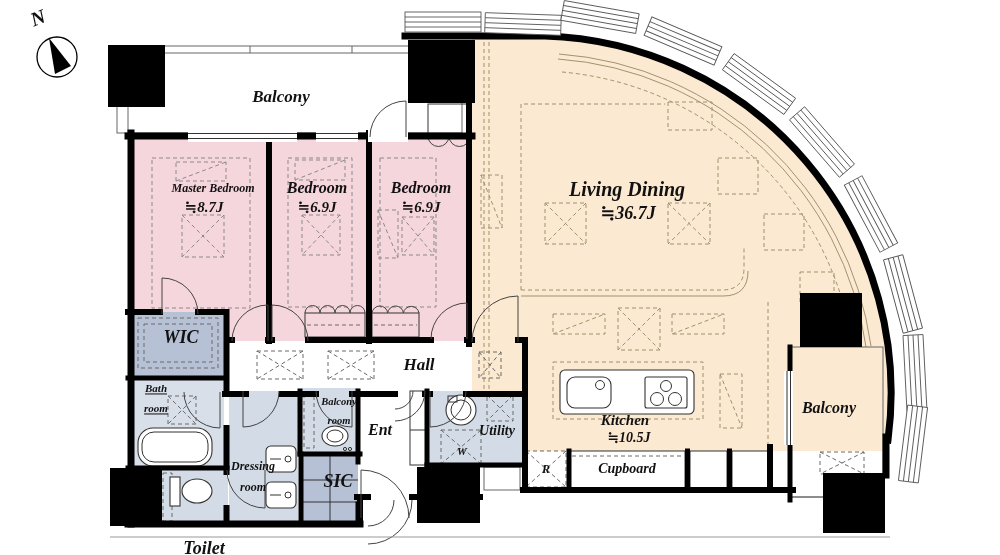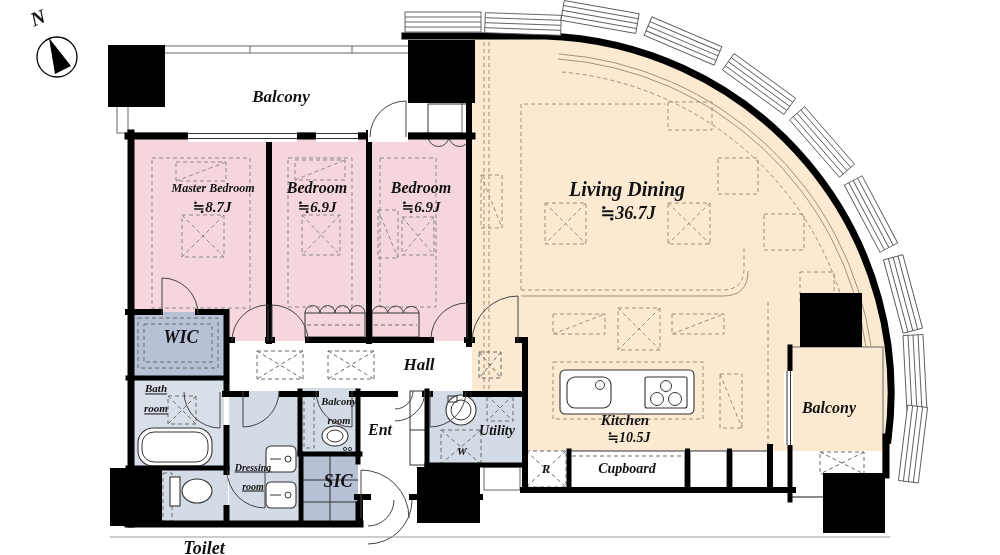--- a/index.html
+++ b/index.html
@@ -454,42 +454,42 @@
     <circle cx="57" cy="57" r="20" fill="#fff" stroke="#000" stroke-width="1.3"></circle>
     <path d="M49,38 L71,66 L55,74 Z" fill="#000"></path>
   </g>
 </svg>
 
 <div class="lbl" style="left:38px;top:18px;font-size:20px;transform:translate(-50%,-50%) rotate(-22deg);">N</div>
 
 <div class="lbl" style="left:281px;top:97px;font-size:17px;">Balcony</div>
 
 <div class="lbl" style="left:213px;top:188px;font-size:12px;">Master Bedroom</div>
-<div class="lbl" style="left:212px;top:208px;font-size:15px;">≒8.7J</div>
+<div class="lbl" style="left:204px;top:208px;font-size:15px;">≒8.7J</div>
 
 <div class="lbl" style="left:317px;top:188px;font-size:16px;">Bedroom</div>
 <div class="lbl" style="left:317px;top:208px;font-size:15px;">≒6.9J</div>
 
 <div class="lbl" style="left:421px;top:188px;font-size:16px;">Bedroom</div>
 <div class="lbl" style="left:421px;top:208px;font-size:15px;">≒6.9J</div>
 
 <div class="lbl" style="left:627px;top:189px;font-size:20px;">Living Dining</div>
 <div class="lbl" style="left:628px;top:213px;font-size:18px;">≒36.7J</div>
 
 <div class="lbl" style="left:625px;top:421px;font-size:15px;">Kitchen</div>
 <div class="lbl" style="left:629px;top:438px;font-size:14px;">≒10.5J</div>
 
 <div class="lbl" style="left:181px;top:337px;font-size:18px;">WIC</div>
 <div class="lbl" style="left:419px;top:365px;font-size:17px;">Hall</div>
 
 <div class="lbl" style="left:156px;top:399px;font-size:11px;text-decoration:underline;"><span>Bath</span><span class="l2">room</span></div>
 
 <div class="lbl" style="left:204px;top:512px;font-size:18px;margin-top:36px;">Toilet</div>
 
-<div class="lbl" style="left:253px;top:477px;font-size:10px;text-decoration:underline;"><span>Dressing</span><span class="l2">room</span></div>
+<div class="lbl" style="left:253px;top:477px;font-size:12px;"><span>Dressing</span><span class="l2">room</span></div>
 
 <div class="lbl" style="left:339px;top:411px;font-size:10.5px;"><span>Balcony</span><span class="l2">room</span></div>
 
 <div class="lbl" style="left:380px;top:430px;font-size:16px;">Ent</div>
 <div class="lbl" style="left:338px;top:481px;font-size:18px;">SIC</div>
 <div class="lbl" style="left:497px;top:431px;font-size:14px;">Utility</div>
 <div class="lbl" style="left:462px;top:452px;font-size:11px;">W</div>
 <div class="lbl" style="left:546px;top:469px;font-size:12px;">R</div>
 <div class="lbl" style="left:627px;top:469px;font-size:14px;">Cupboard</div>
 <div class="lbl" style="left:829px;top:408px;font-size:16px;">Balcony</div>

